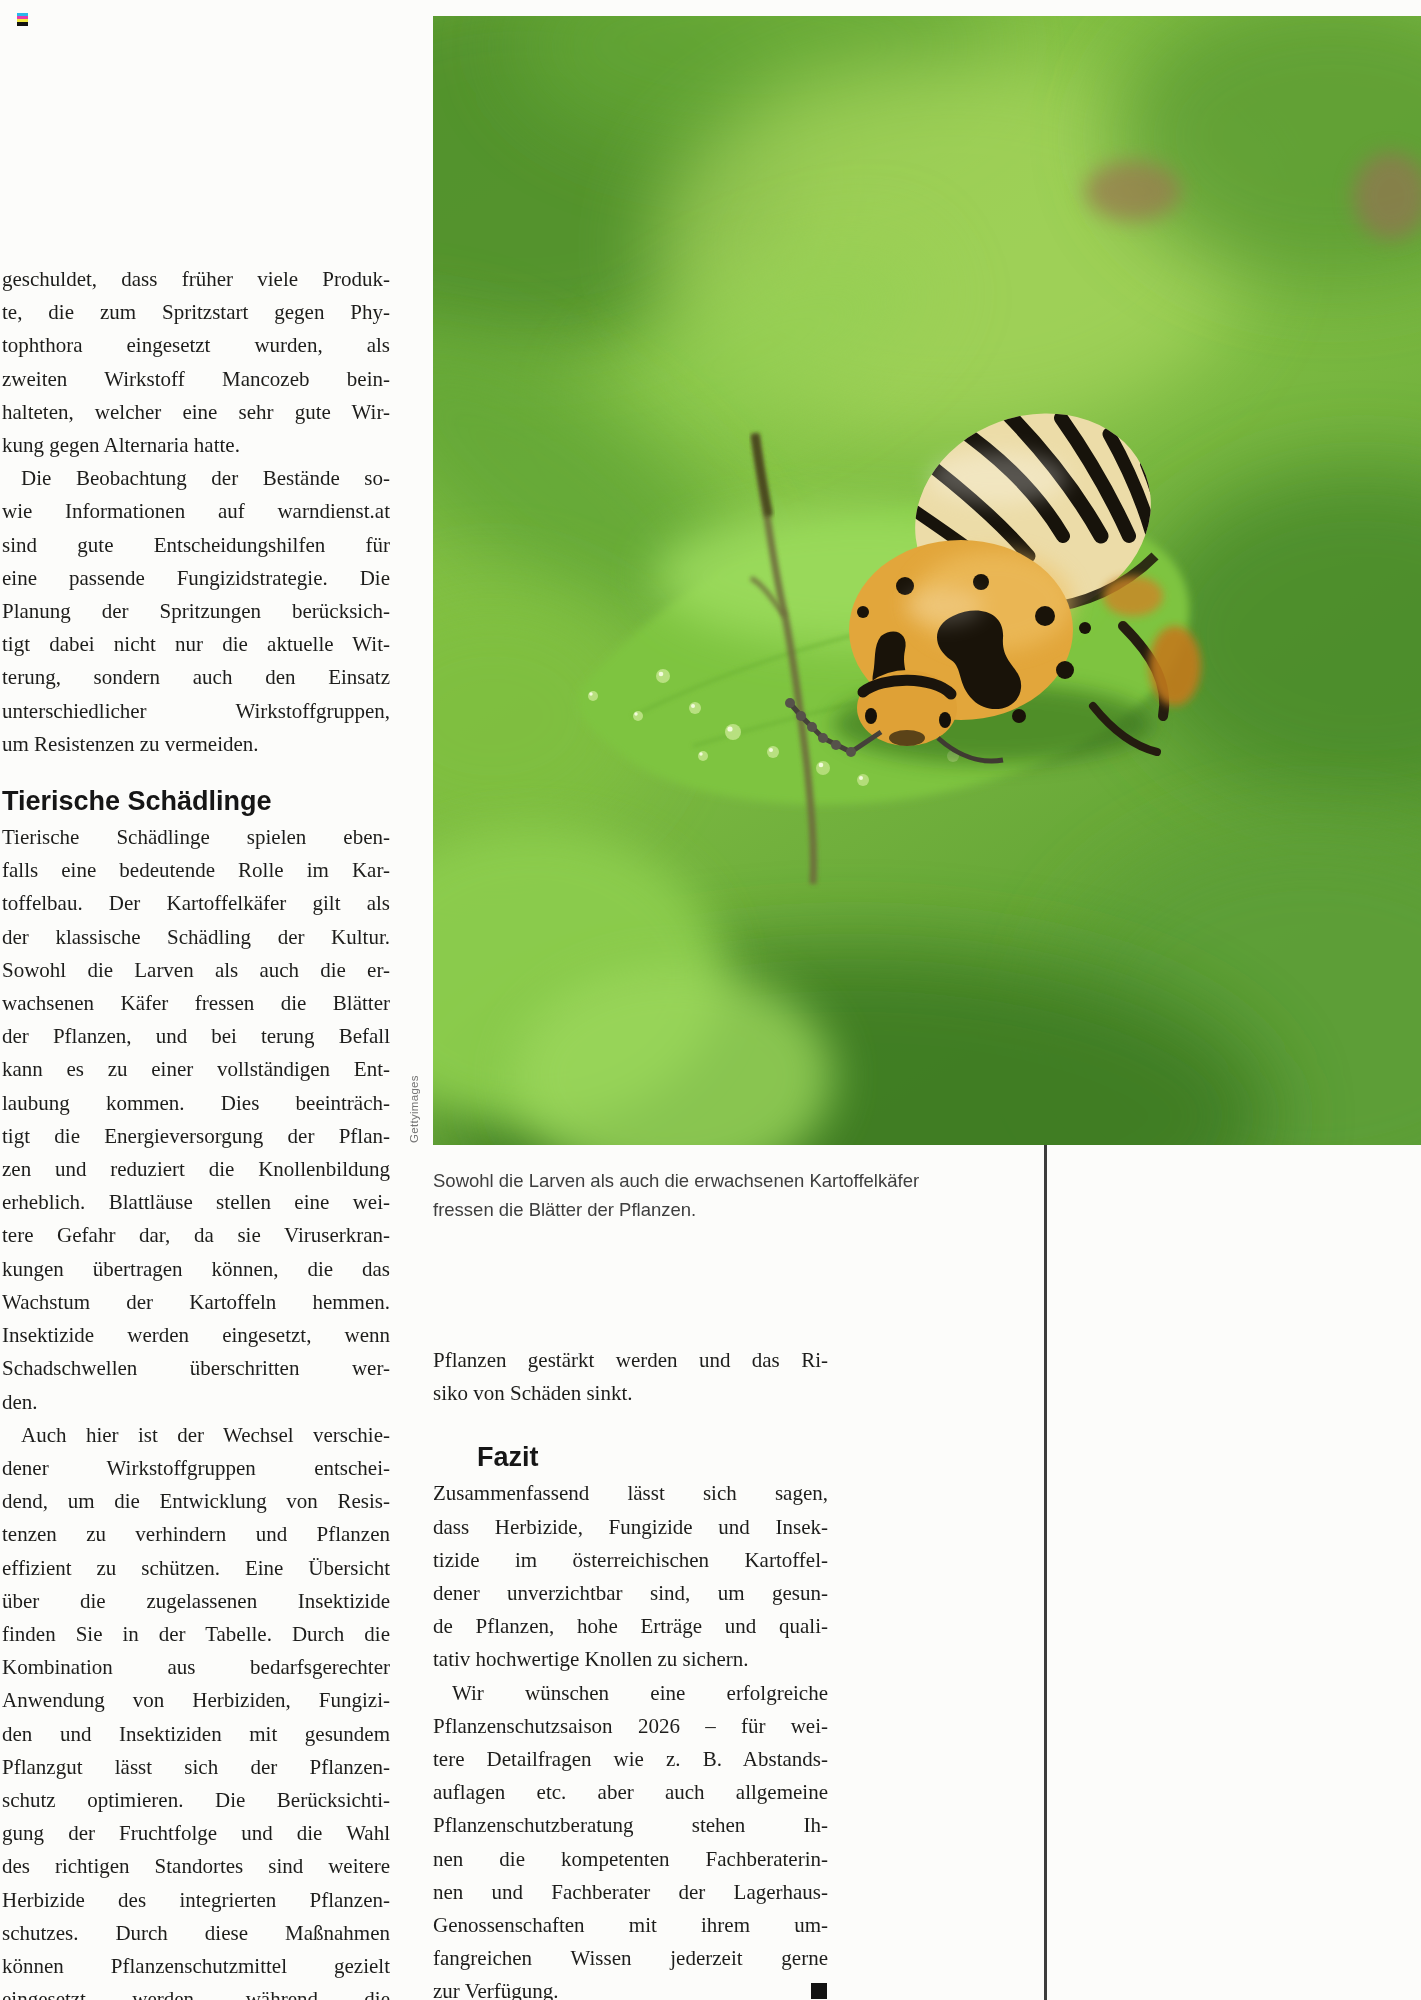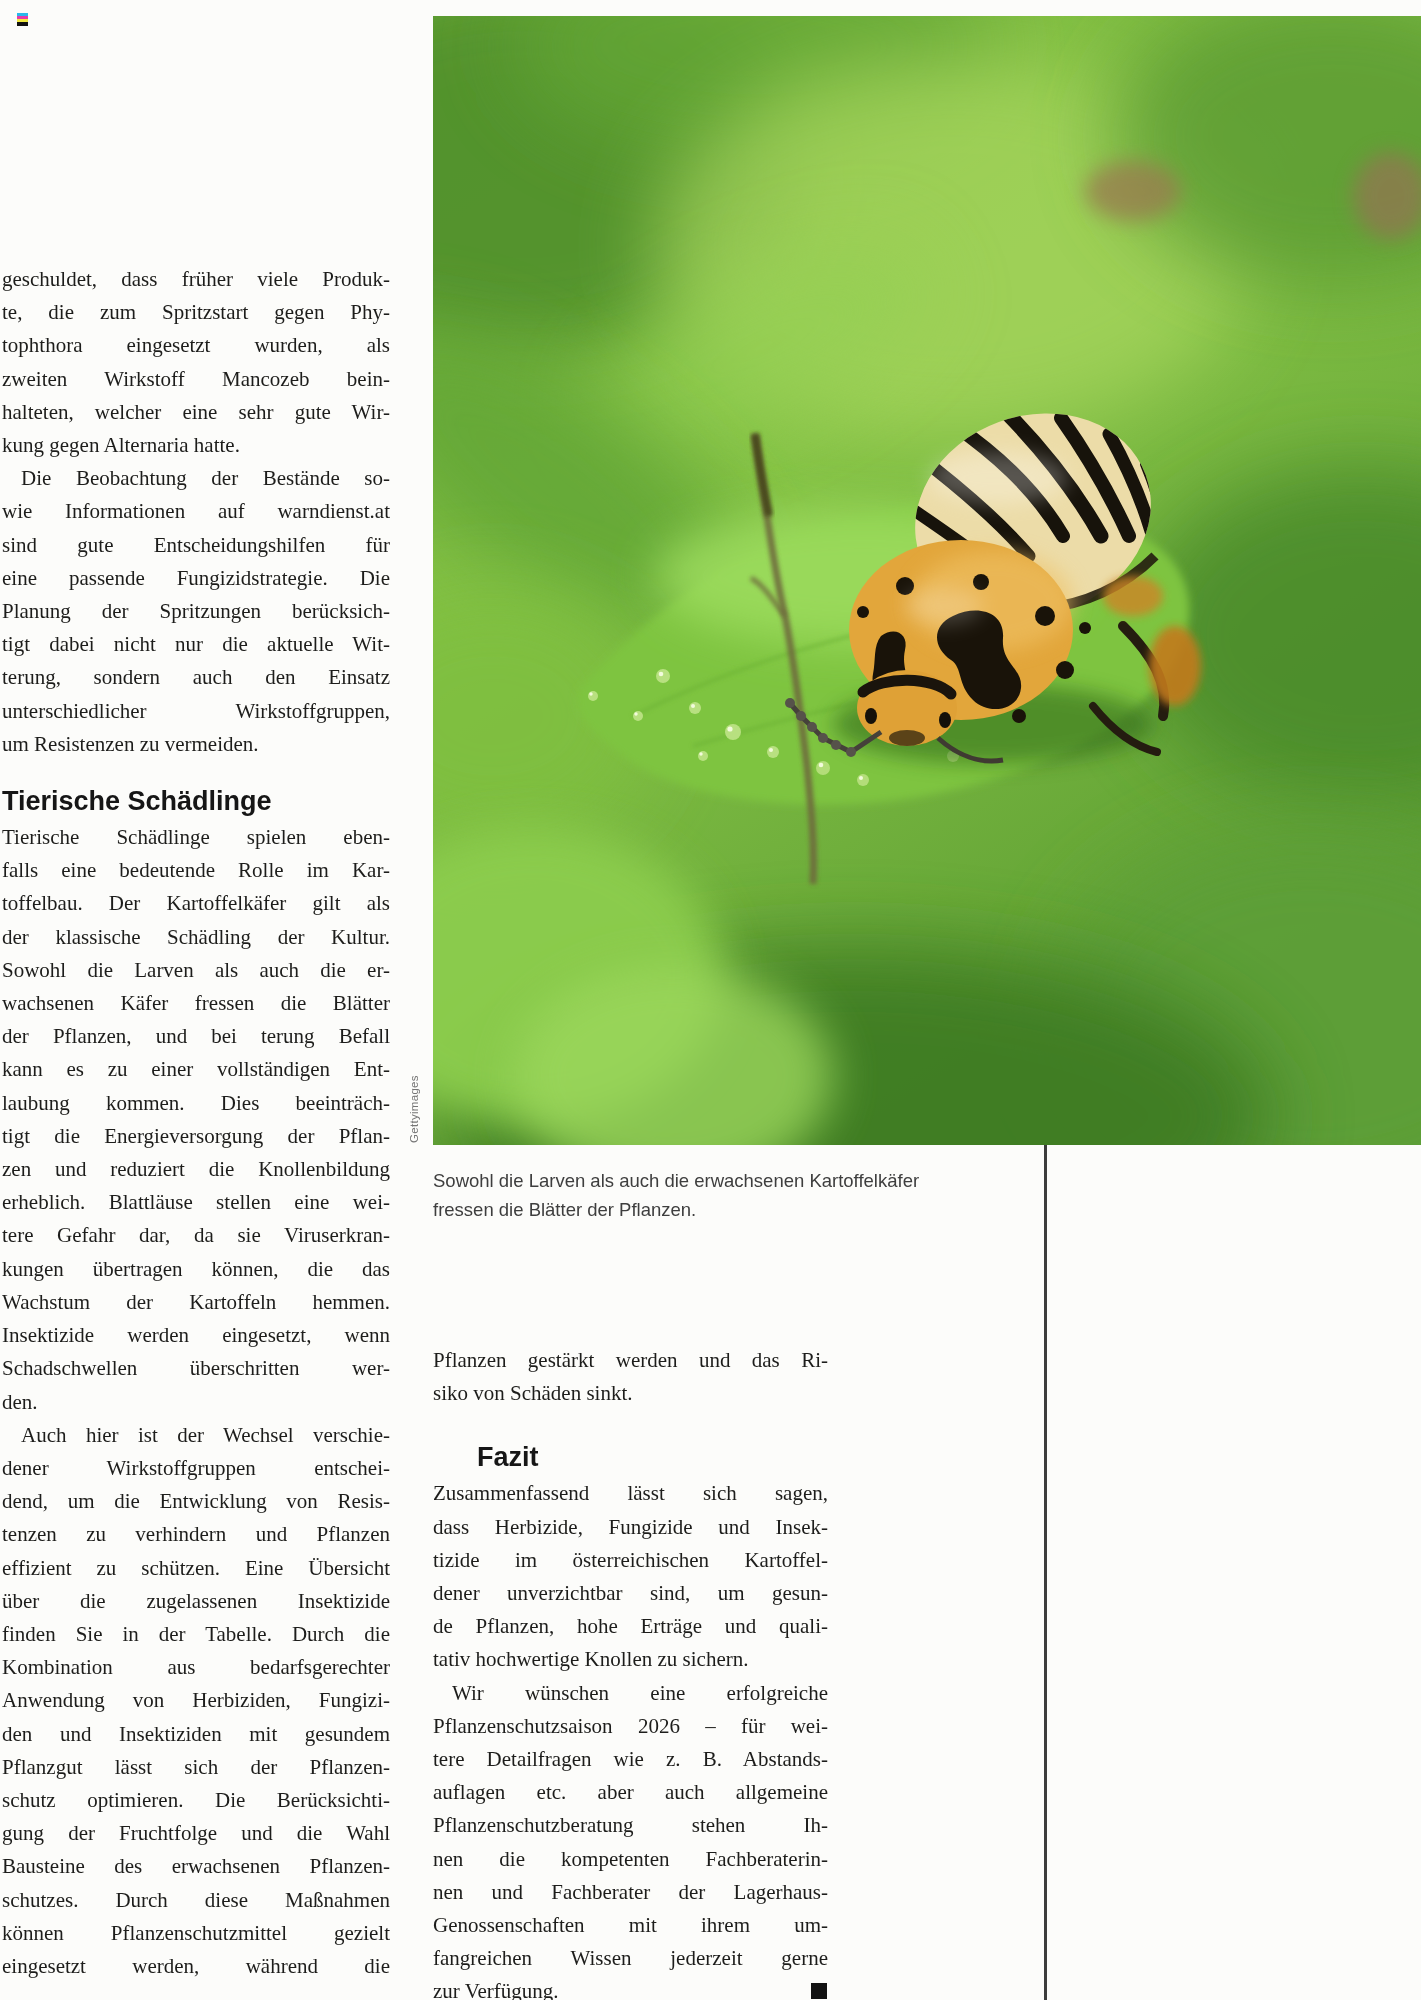--- a/index.html
+++ b/index.html
@@ -233,21 +233,22 @@
       <div class="tline">tenzen zu verhindern und Pflanzen</div>
       <div class="tline">effizient zu schützen. Eine Übersicht</div>
       <div class="tline">über die zugelassenen Insektizide</div>
       <div class="tline">finden Sie in der Tabelle. Durch die</div>
       <div class="tline">Kombination aus bedarfsgerechter</div>
       <div class="tline">Anwendung von Herbiziden, Fungizi-</div>
       <div class="tline">den und Insektiziden mit gesundem</div>
       <div class="tline">Pflanzgut lässt sich der Pflanzen-</div>
       <div class="tline">schutz optimieren. Die Berücksichti-</div>
       <div class="tline">gung der Fruchtfolge und die Wahl</div>
-      <div class="tline">Bausteine des erwachsenen Pflanzen-</div>
+      <div class="tline">des richtigen Standortes sind weitere</div>
+      <div class="tline">Herbizide des integrierten Pflanzen-</div>
       <div class="tline">schutzes. Durch diese Maßnahmen</div>
       <div class="tline">können Pflanzenschutzmittel gezielt</div>
       <div class="tline">eingesetzt werden, während die</div>
     </div>
   <div class="col col-right">
       <div class="tline">Pflanzen gestärkt werden und das Ri-</div>
       <div class="tline lastline">siko von Schäden sinkt.</div>
       <div class="blk-h">Fazit</div>
       <div class="tline">Zusammenfassend lässt sich sagen,</div>
       <div class="tline">dass Herbizide, Fungizide und Insek-</div>

